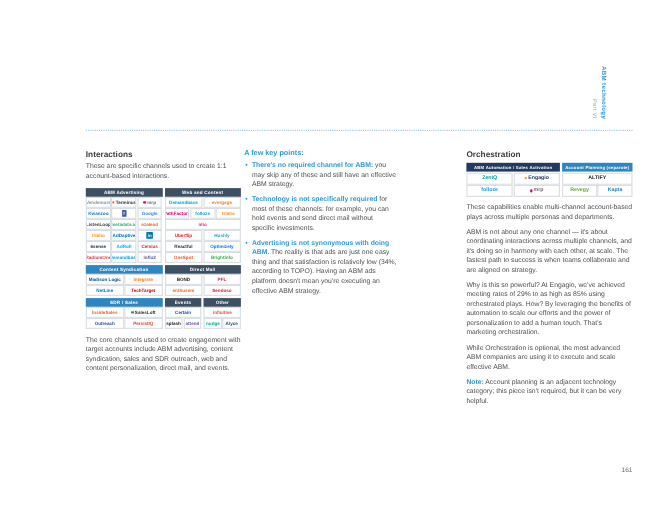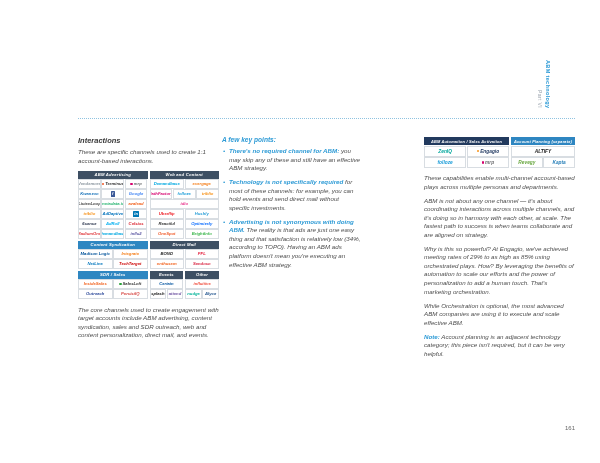--- a/index.html
+++ b/index.html
@@ -5,21 +5,21 @@
   html,body{margin:0;padding:0;}
   body{width:600px;height:463px;background:#ffffff;font-family:"Liberation Sans",sans-serif;}
   .page{position:relative;width:600px;height:463px;background:#ffffff;overflow:hidden;}
 
   
   .part{position:absolute;left:537px;top:90px;writing-mode:vertical-rl;font-size:5px;color:#9aa3ad;letter-spacing:0.4px;}
   .part-title{position:absolute;left:545px;top:60px;writing-mode:vertical-rl;font-size:5.6px;font-weight:bold;color:#2e9bd6;letter-spacing:0.3px;}
 
   .dotted-rule{position:absolute;left:78px;top:118px;width:497px;border-top:1px dotted #8fc3e0;}
 
-  .col{position:absolute;top:136px;font-style:italic;}
+  .col{position:absolute;top:136px;}
   .col1{left:78px;width:141px;}
   .col2{left:222px;width:139px;}
   .col3{left:424px;width:151px;}
 
   h2{font-size:7.5px;font-weight:bold;color:#3a3a3a;margin:0 0 3px 0;}
   .blue-heading{font-size:6.6px;font-weight:bold;color:#2e9bd6;margin:0 0 4px 0;}
   p{font-size:6.2px;color:#4d4d4d;line-height:1.38;margin:0 0 5.5px 0;}
   .caption{margin-top:5px;}
 
   ul{list-style:none;margin:0;padding:0;}
@@ -289,20 +289,21 @@
   <div class="col col2">
     <h3 class="blue-heading">A few key points:</h3>
     <ul>
       <li><span class="lead">There's no required channel for ABM:</span><span> you may skip any of these and still have an effective ABM strategy.</span></li>
       <li><span class="lead">Technology is not specifically required</span><span> for most of these channels: for example, you can hold events and send direct mail without specific investments.</span></li>
       <li><span class="lead">Advertising is not synonymous with doing ABM.</span><span> The reality is that ads are just one easy thing and that satisfaction is relatively low (34%, according to TOPO). Having an ABM ads platform doesn't mean you're executing an effective ABM strategy.</span></li>
     </ul>
   </div>
 
   <div class="col col3">
+    <h2>Orchestration</h2>
     <div class="orch-table">
         <div class="cat">
           <div class="cat-header" style="background: rgb(34, 58, 94);">ABM Automation / Sales Activation</div>
           <div class="cat-row">
             <div class="logo-cell">
               <span class="logo-text" style="color: rgb(0, 167, 157);">ZenIQ</span>
             </div>
             <div class="logo-cell">
               <span class="logo-dot" style="background: rgb(247, 148, 29);"></span>
               <span class="logo-text" style="color: rgb(28, 53, 94);">Engagio</span>

